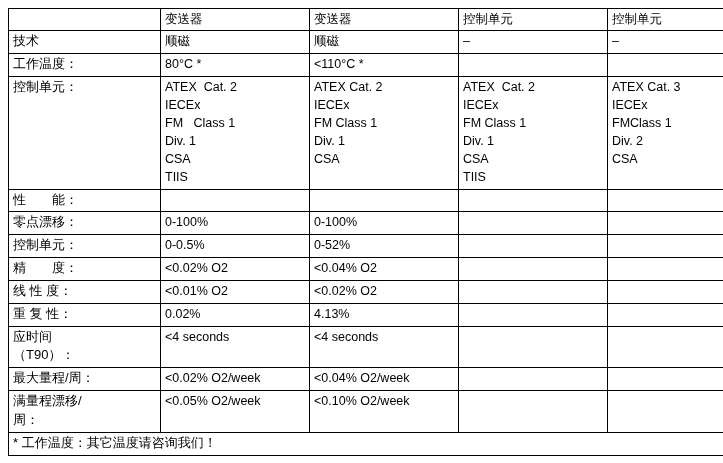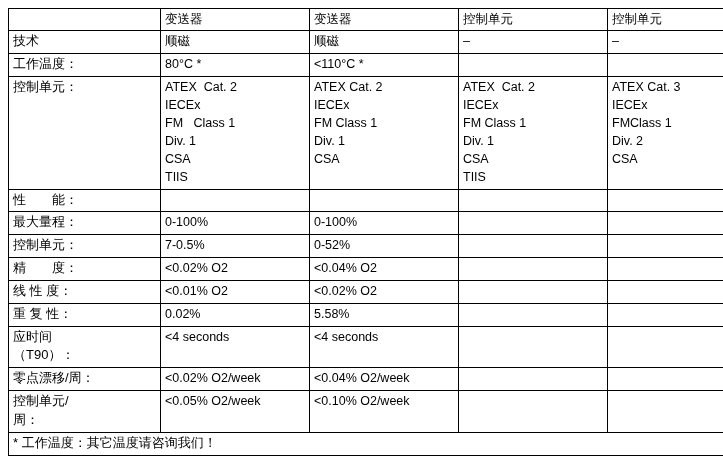--- a/index.html
+++ b/index.html
@@ -117,30 +117,30 @@
 
       <tr class="section">
         <td class="label">性　　能：</td>
         <td class="colA"></td>
         <td class="colB"></td>
         <td class="colC"></td>
         <td class="colD"></td>
       </tr>
 
       <tr>
-        <td class="label">最大量程：</td>
+        <td class="label">零点漂移：</td>
         <td class="colA">0-100%</td>
         <td class="colB">0-100%</td>
         <td class="colC"></td>
         <td class="colD"></td>
       </tr>
 
       <tr>
         <td class="label">控制单元：</td>
-        <td class="colA">7-0.5%</td>
+        <td class="colA">0-0.5%</td>
         <td class="colB">0-52%</td>
         <td class="colC"></td>
         <td class="colD"></td>
       </tr>
 
       <tr>
         <td class="label">精　　度：</td>
         <td class="colA">&lt;0.02% O2</td>
         <td class="colB">&lt;0.04% O2</td>
         <td class="colC"></td>
@@ -151,44 +151,44 @@
         <td class="label">线 性 度：</td>
         <td class="colA">&lt;0.01% O2</td>
         <td class="colB">&lt;0.02% O2</td>
         <td class="colC"></td>
         <td class="colD"></td>
       </tr>
 
       <tr>
         <td class="label">重 复 性：</td>
         <td class="colA">0.02%</td>
-        <td class="colB">5.58%</td>
+        <td class="colB">4.13%</td>
         <td class="colC"></td>
         <td class="colD"></td>
       </tr>
 
       <tr>
         <td class="label">应时间
 （T90）：</td>
         <td class="colA">&lt;4 seconds</td>
         <td class="colB">&lt;4 seconds</td>
         <td class="colC"></td>
         <td class="colD"></td>
       </tr>
 
       <tr>
-        <td class="label">零点漂移/周：</td>
+        <td class="label">最大量程/周：</td>
         <td class="colA">&lt;0.02% O2/week</td>
         <td class="colB">&lt;0.04% O2/week</td>
         <td class="colC"></td>
         <td class="colD"></td>
       </tr>
 
       <tr>
-        <td class="label">控制单元/
+        <td class="label">满量程漂移/
 周：</td>
         <td class="colA">&lt;0.05% O2/week</td>
         <td class="colB">&lt;0.10% O2/week</td>
         <td class="colC"></td>
         <td class="colD"></td>
       </tr>
 
       <tr>
         <td class="footnote" colspan="5">* 工作温度：其它温度请咨询我们！</td>
       </tr>

